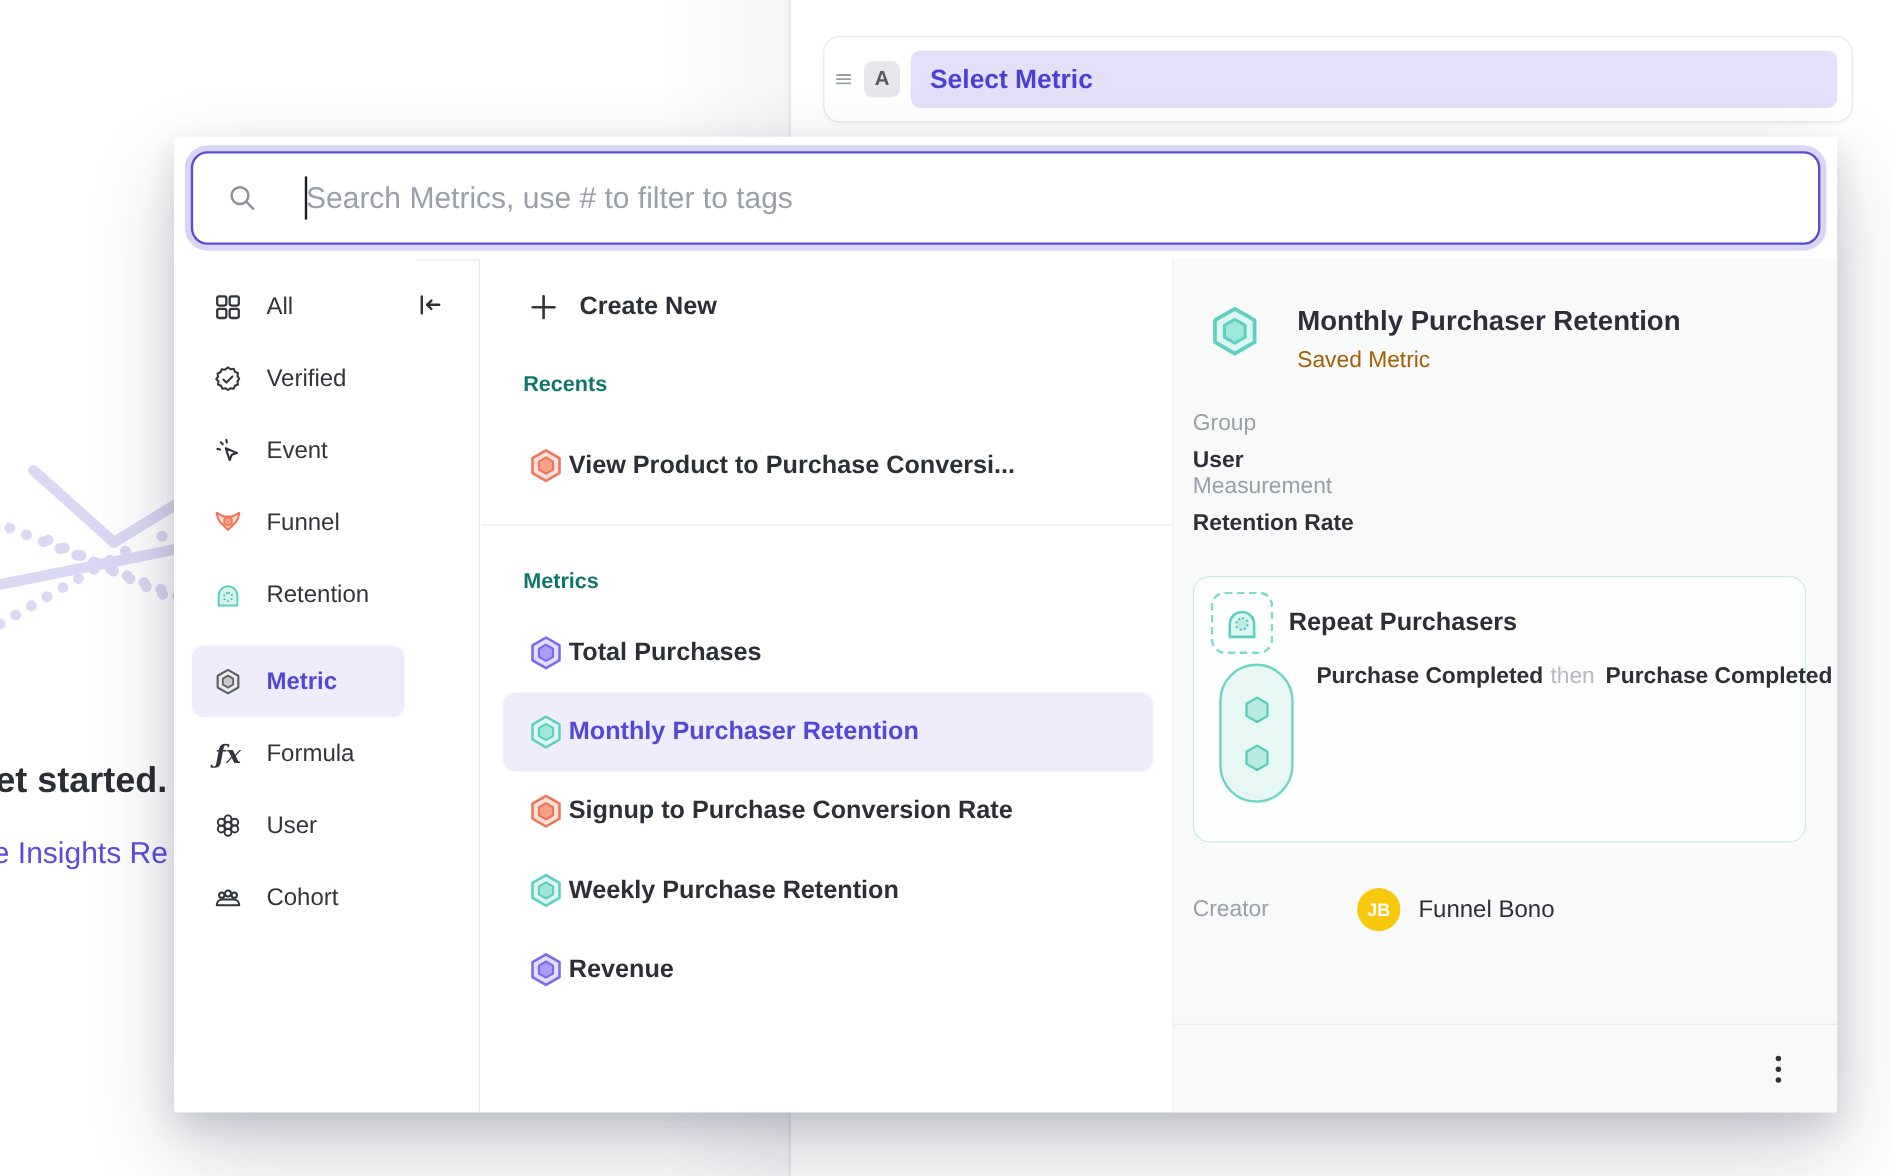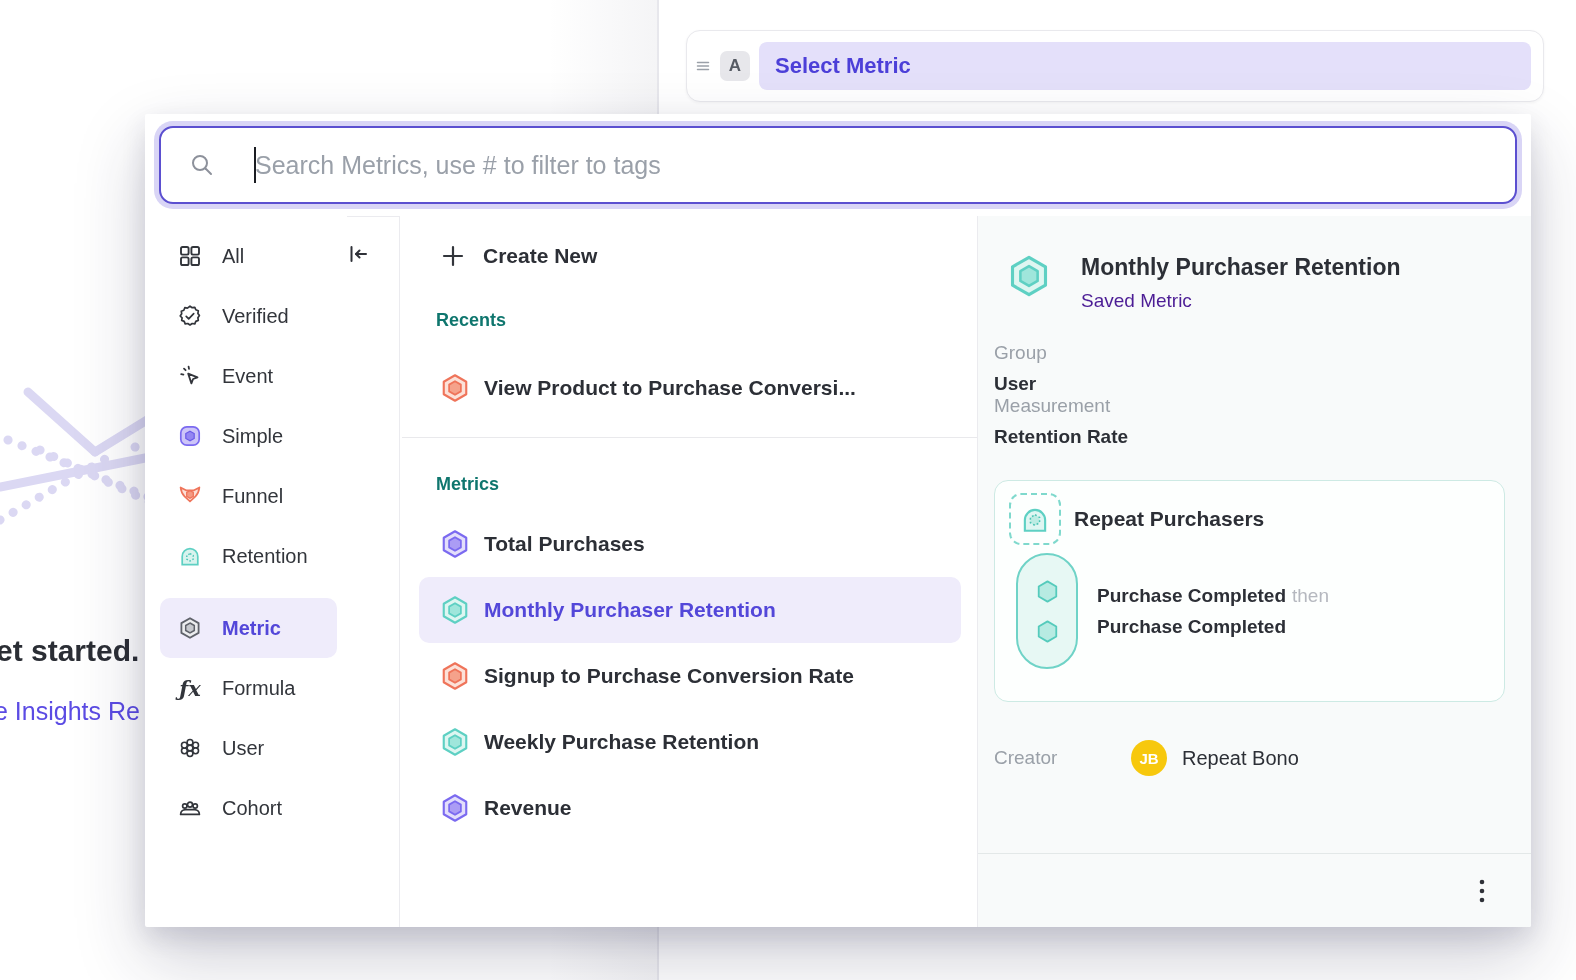--- a/index.html
+++ b/index.html
@@ -50,55 +50,55 @@
   .side-foot { height:74px; border-top:1px solid #ebebef; display:flex; align-items:center; justify-content:flex-end; padding-right:30px; }
   .collapse-btn { cursor:pointer; display:flex; }
 
   
   .mid { flex:0 0 578px; border-right:1px solid #ebebef; padding-top:12px; overflow:hidden; }
   .create-row { height:56px; display:flex; align-items:center; padding-left:40px; gap:17px;
                 font-size:21px; font-weight:600; color:#2c2f36; cursor:pointer; }
   .sec-title { padding-left:36px; font-size:18px; font-weight:600; color:#0f766e; }
   .sec-title.recents { margin-top:26px; }
   .sec-title.metrics { margin-top:36px; }
-  .m-item { height:66px; display:flex; align-items:center; gap:14px; padding-left:40px; cursor:pointer; }
+  .m-item { height:66px; display:flex; align-items:center; gap:4px; padding-left:40px; cursor:pointer; }
   .m-item.recent { margin-top:24px; }
   .m-item.first { margin-top:16px; }
   .m-item .lbl { font-size:21px; font-weight:600; color:#2c2f36; white-space:nowrap; }
   .m-item.selected { background:#efecfb; border-radius:10px; margin-left:19px; margin-right:16px; padding-left:21px; }
   .m-item.selected .lbl { color:#5347d9; }
   .mid-divider { height:1px; background:#e9e9ec; margin:16px 0 0 2px; }
 
   .dhex { display:block; }
   .dhex .o { fill:var(--o); stroke:var(--s); stroke-width:1.7; stroke-linejoin:round; }
   .dhex .i { fill:var(--i); stroke:var(--s); stroke-width:1.4; stroke-linejoin:round; }
   .hx-purple { --s:#7b6af0; --o:#e3defb; --i:#ab9cf5; }
   .hx-teal   { --s:#5ed0c3; --o:#def6f1; --i:#9fe6db; }
   .hx-orange { --s:#ef745a; --o:#fce1d8; --i:#f5a28b; }
 
   
   .det { flex:1; background:#f8fafa; display:flex; flex-direction:column; min-width:0; }
   .det-body { flex:1; padding:38px 24px 0 16px; }
   .det-head { display:flex; gap:30px; margin-left:13px; }
   .det-title { font-size:23px; font-weight:700; color:#2c2f36; }
-  .det-sub { font-size:19px; color:#4c1d95; margin-top:9px; }
+  .det-sub { font-size:19px; color:#a16207; margin-top:9px; }
   .det-meta { display:flex; margin-top:30px;flex-direction:column; }
   .meta-col.g { width:90px; }
   .meta-lbl { font-size:19px; color:#9aa0a8; }
   .meta-val { font-size:19px; font-weight:700; color:#2c2f36; margin-top:9px; }
   .def-card { margin-top:32px; margin-right:2px; border:1.5px solid #cdeae4; border-radius:14px; background:#fdfffe;
               padding:12px 14px 32px; }
   .def-head { display:flex; align-items:center; gap:13px; }
   .dashed-ic { width:52px; height:52px; border:2px dashed #7fd9cd; border-radius:12px; display:flex;
                align-items:center; justify-content:center; flex:0 0 auto; }
   .def-title { font-size:21px; font-weight:700; color:#2c2f36; }
   .def-body { display:flex; gap:19px; margin:8px 0 0 7px; }
   .capsule { width:62px; height:116px; border:2px solid #6fd3c7; border-radius:31px; background:#e7f8f4;
              display:flex; flex-direction:column; align-items:center; justify-content:center; gap:13px; flex:0 0 auto; }
-  .steps { display:flex; flex-direction:column; justify-content:center; gap:9px; }
+  .steps { display:flex; flex-direction:row; justify-content:center; gap:9px; }
   .step { font-size:19px; font-weight:600; color:#2c2f36; white-space:nowrap; }
   .conn { color:#b5b8bf; font-weight:500; margin-left:6px; }
   .creator-row { margin-top:38px; display:flex; align-items:center; }
   .creator-lbl { width:137px; font-size:19px; color:#9aa0a8; }
   .avatar { width:36px; height:36px; border-radius:50%; background:#f7c80d; color:#fff; font-size:15px; font-weight:700;
             display:flex; align-items:center; justify-content:center; flex:0 0 auto; }
   .creator-name { margin-left:15px; font-size:20px; color:#2c2f36; }
   .det-foot { height:74px; border-top:1px solid #e3e8e8; display:flex; align-items:center; justify-content:flex-end; padding-right:42px; }
   .kebab { cursor:pointer; display:flex; padding:4px; }
 </style>
@@ -189,29 +189,20 @@
               <path d="M10.2 9.6l9.3 3.8-4.4 1.6-1.7 4.4z"></path>
                   <path d="M7.6 6.2L6 4.6"></path>
                   <path d="M5.4 10.6l-2.2-.5"></path>
                   <path d="M11 4.8l-.4-2.2"></path>
             </g>
               </svg>
             </span>
           <span class="lbl">Event</span>
         </div>
 
-        <div class="side-item">
-          <span class="ic">
-            <svg width="24" height="24" viewBox="0 0 24 24">
-              <rect x="2.8" y="2.8" width="18.4" height="18.4" rx="6" fill="#cdc5f8" stroke="#7b6af0" stroke-width="1.7"></rect>
-              <polygon points="12,7.2 16.2,9.6 16.2,14.4 12,16.8 7.8,14.4 7.8,9.6" fill="#9486f2" stroke="#6a5ae8" stroke-width="1.2"></polygon>
-            </svg>
-            </span>
-          <span class="lbl">Simple</span>
-        </div>
 
         <div class="side-item">
           <span class="ic">
             <svg width="24" height="24" viewBox="0 0 24 24">
               <path d="M2.6 3.4c.4 4.2 1.9 6.9 3.9 8.9l5.5 5.2 5.5-5.2c2-2 3.5-4.7 3.9-8.9l-5.9 3H8.5z" fill="#fcdfd6" stroke="#ef745a" stroke-width="1.7" stroke-linejoin="round"></path>
               <polygon points="12,6.6 15.3,8.5 15.3,12.3 12,14.2 8.7,12.3 8.7,8.5" fill="#f59a83" stroke="#ef745a" stroke-width="1.3"></polygon>
             </svg>
             </span>
           <span class="lbl">Funnel</span>
         </div>
@@ -410,21 +401,21 @@
               <div class="step">
                 <span>Purchase Completed</span>
               </div>
             </div>
           </div>
         </div>
 
         <div class="creator-row">
           <span class="creator-lbl">Creator</span>
           <span class="avatar">JB</span>
-          <span class="creator-name">Repeat Bono</span>
+          <span class="creator-name">Funnel Bono</span>
         </div>
 
       </div>
       <div class="det-foot">
         <span class="kebab">
           <svg width="6" height="26" viewBox="0 0 6 26">
               <g fill="#2f3138">
             <circle cx="3" cy="4" r="2.3"></circle>
                 <circle cx="3" cy="13" r="2.3"></circle>
                 <circle cx="3" cy="22" r="2.3"></circle>

